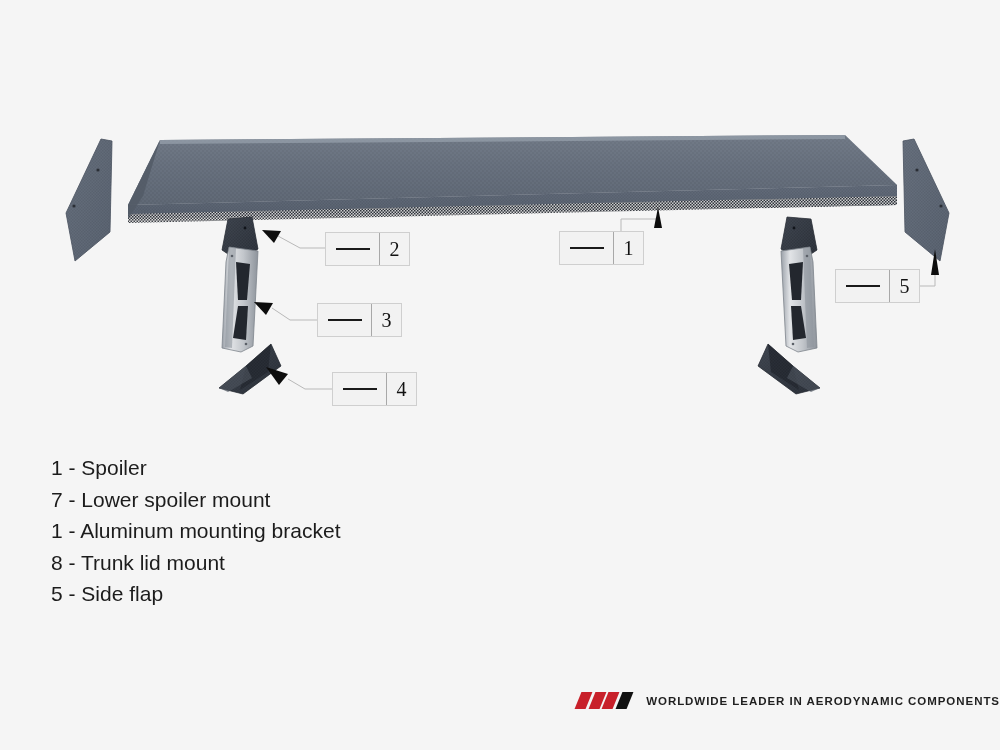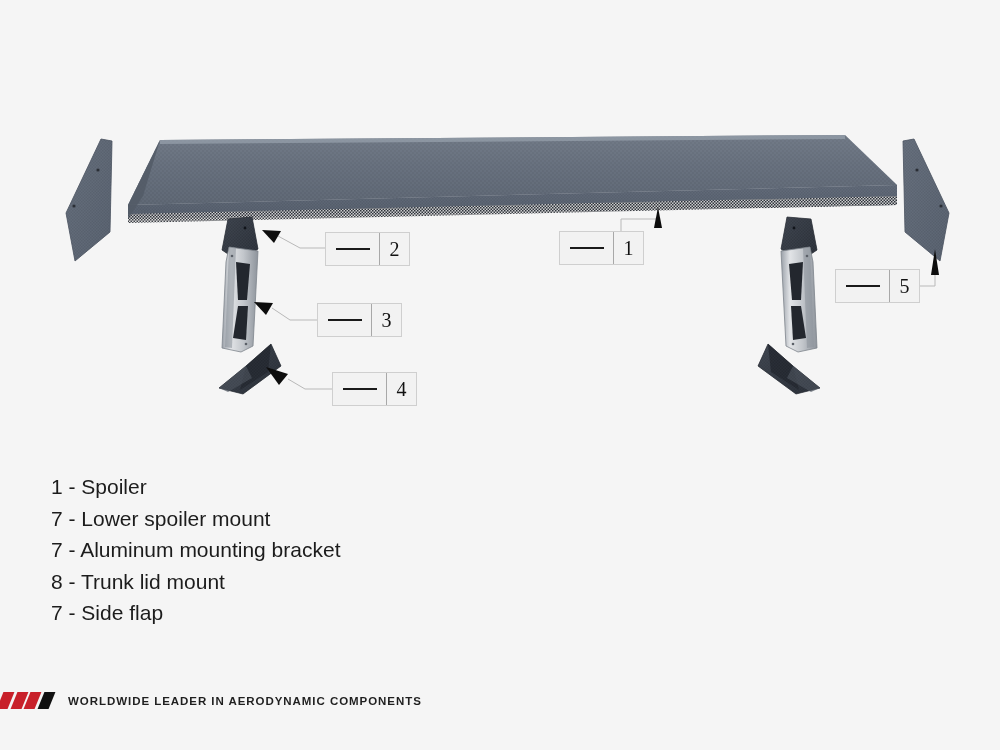--- a/index.html
+++ b/index.html
@@ -72,40 +72,40 @@
   #callout-1 { left: 559px; top: 231px; }
   #callout-2 { left: 325px; top: 232px; }
   #callout-3 { left: 317px; top: 303px; }
   #callout-4 { left: 332px; top: 372px; }
   #callout-5 { left: 835px; top: 269px; }
 
   
   #legend {
     position: absolute;
     left: 51px;
-    top: 471px;
+    top: 452px;
     width: 500px;
   }
   #legend .legend-row {
     font-size: 21px;
     line-height: 31.5px;
     color: #1c1c1c;
     white-space: nowrap;
     font-family: "Liberation Sans", sans-serif;
   }
 
   
   #footer {
     position: absolute;
     left: 0;
     top: 692px;
     width: 1000px;
     display: flex;
     align-items: center;
-    justify-content: flex-start;
+    justify-content: flex-end;
   }
   #footer-logo {
     display: flex;
     align-items: center;
     margin-right: 14px;
   }
   #footer-logo .stripe {
     width: 11px;
     height: 17px;
     margin-right: 2.5px;
@@ -302,23 +302,23 @@
   <div class="callout" id="callout-5">
     <span class="dash-cell">
       <span class="dash"></span>
     </span>
     <span class="num-cell">5</span>
   </div>
 
   <div id="legend">
     <div class="legend-row">1 - Spoiler</div>
     <div class="legend-row">7 - Lower spoiler mount</div>
-    <div class="legend-row">7 - Aluminum mounting bracket</div>
+    <div class="legend-row">1 - Aluminum mounting bracket</div>
     <div class="legend-row">8 - Trunk lid mount</div>
-    <div class="legend-row">7 - Side flap</div>
+    <div class="legend-row">5 - Side flap</div>
   </div>
 
   <div id="footer">
     <span id="footer-logo">
       <span class="stripe" style="background:#c8202a"></span>
       <span class="stripe" style="background:#c8202a"></span>
       <span class="stripe" style="background:#c8202a"></span>
       <span class="stripe" style="background:#111111"></span>
     </span>
     <span id="footer-tagline">WORLDWIDE LEADER IN AERODYNAMIC COMPONENTS</span>

